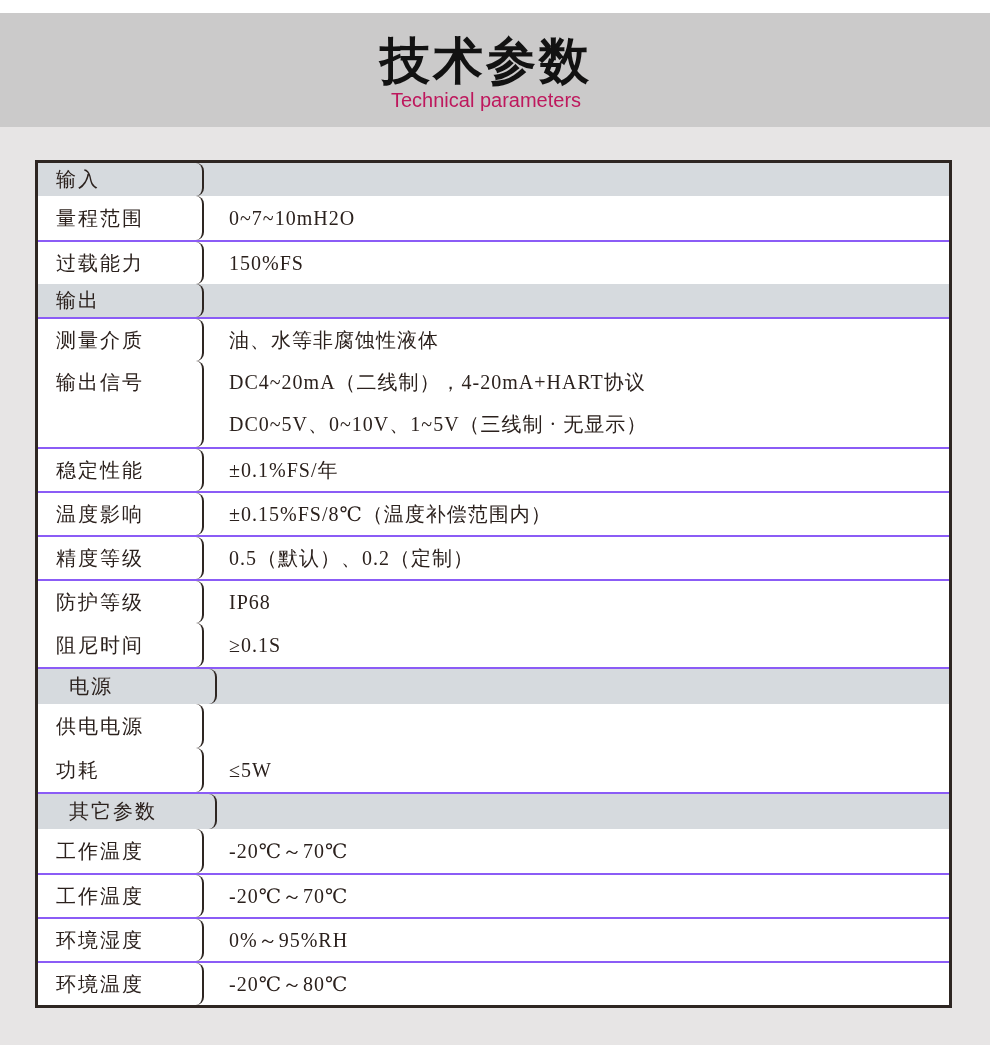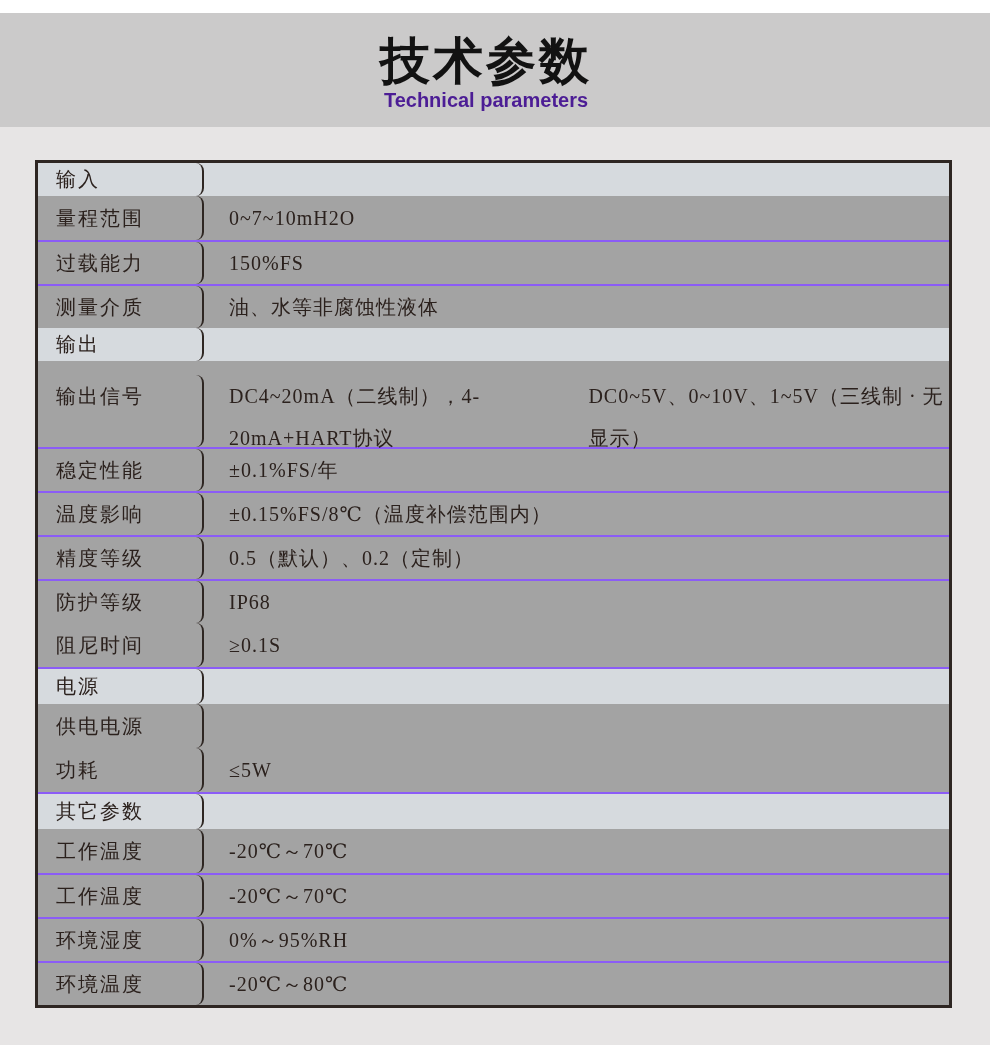--- a/index.html
+++ b/index.html
@@ -6,36 +6,36 @@
   body{width:990px;height:1045px;overflow:hidden;
        font-family:"Liberation Serif","DejaVu Serif",serif;}
   .page{position:relative;width:990px;height:1045px;background:#e7e5e5;}
 
   .top-strip{height:13px;background:#ffffff;}
   .title-band{height:114px;background:#cbcaca;text-align:center;padding-right:18px;
               box-sizing:border-box;padding-top:22px;}
   .title-cn{font-family:"Liberation Sans","DejaVu Sans",sans-serif;font-weight:bold;
             font-size:50px;line-height:52px;color:#121212;letter-spacing:3px;}
   .title-en{font-family:"Liberation Sans","DejaVu Sans",sans-serif;font-size:20px;
-            line-height:22px;color:#4c1d95;margin-top:2px;font-weight:bold;}
+            line-height:22px;color:#be185d;margin-top:2px;}
 
   .spec-table{margin:33px 0 0 35px;width:917px;box-sizing:border-box;
               border:3px solid #2e2622;background:#eae8e8;}
-  .t-row{display:flex;height:44px;background:#a3a3a3;color:#2b211d;}
+  .t-row{display:flex;height:44px;background:#ffffff;color:#2b211d;}
   .t-row.bt{border-top:2px solid #8b5cf6;height:42px;}
   .t-row.section{height:33px;background:#d6dade;}
-  .t-row.section.bt{height:35px;}
+  .t-row.section.bt{height:35px;padding-left:13px;}
   .t-row.tall{height:86px;}
   .cell{display:flex;align-items:center;font-size:20px;box-sizing:border-box;border-radius:8px;}
   .cell.label{width:166px;flex:none;border-right:2px solid #2e2622;
               padding-left:18px;letter-spacing:2px;}
   .cell.value{flex:1;padding-left:25px;letter-spacing:1px;}
-  .t-row.tall .cell{align-items:flex-start;margin-top:14px;}
+  .t-row.tall .cell{align-items:flex-start;}
   .t-row.tall .cell.label{line-height:42px;}
-  .t-row.tall .cell.value{justify-content:flex-start;}
+  .t-row.tall .cell.value{flex-direction:column;justify-content:flex-start;}
   .vline{line-height:42px;height:42px;}
 </style>
 </head>
 <body>
 
 <div class="page">
   <div class="top-strip"></div>
   <div class="title-band">
     <div class="title-cn">技术参数</div>
     <div class="title-en">Technical parameters</div>
@@ -46,27 +46,27 @@
         <div class="cell value"></div>
       </div>
       <div class="t-row">
         <div class="cell label">量程范围</div>
         <div class="cell value">0~7~10mH2O</div>
       </div>
       <div class="t-row bt">
         <div class="cell label">过载能力</div>
         <div class="cell value">150%FS</div>
       </div>
+      <div class="t-row section">
+        <div class="cell label">输出</div>
+        <div class="cell value"></div>
+      </div>
       <div class="t-row bt">
         <div class="cell label">测量介质</div>
         <div class="cell value">油、水等非腐蚀性液体</div>
-      </div>
-      <div class="t-row section">
-        <div class="cell label">输出</div>
-        <div class="cell value"></div>
       </div>
       <div class="t-row tall">
         <div class="cell label">输出信号</div>
         <div class="cell value">
           <div class="vline">DC4~20mA（二线制），4-20mA+HART协议</div>
           <div class="vline">DC0~5V、0~10V、1~5V（三线制 · 无显示）</div>
         </div>
       </div>
       <div class="t-row bt">
         <div class="cell label">稳定性能</div>

